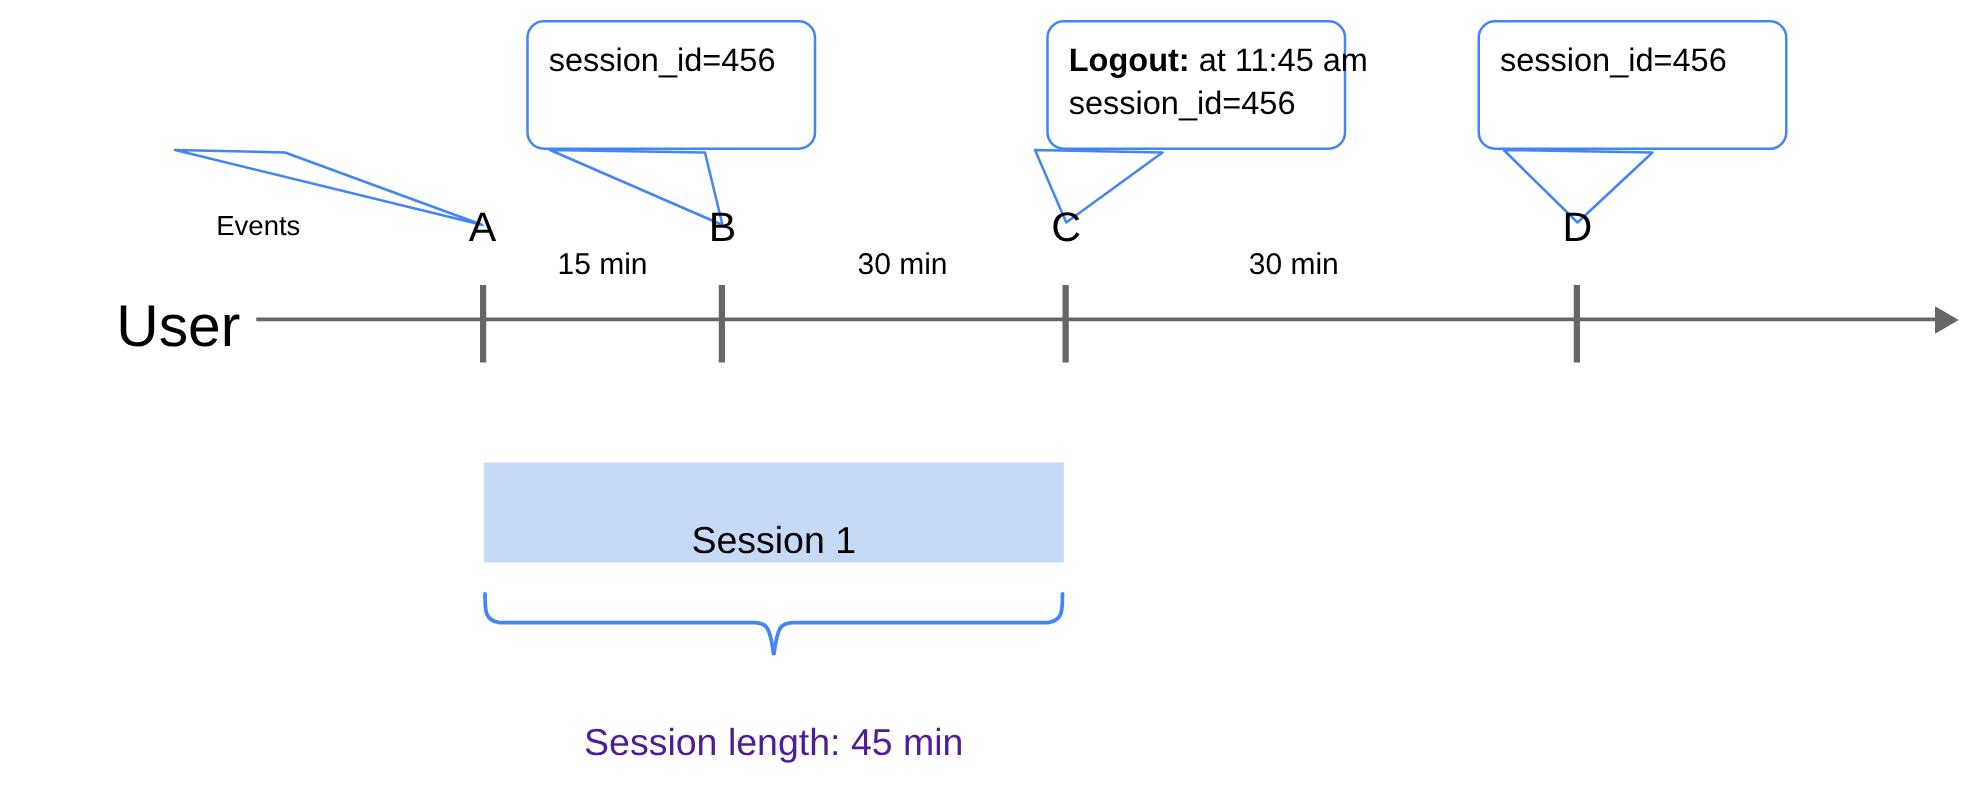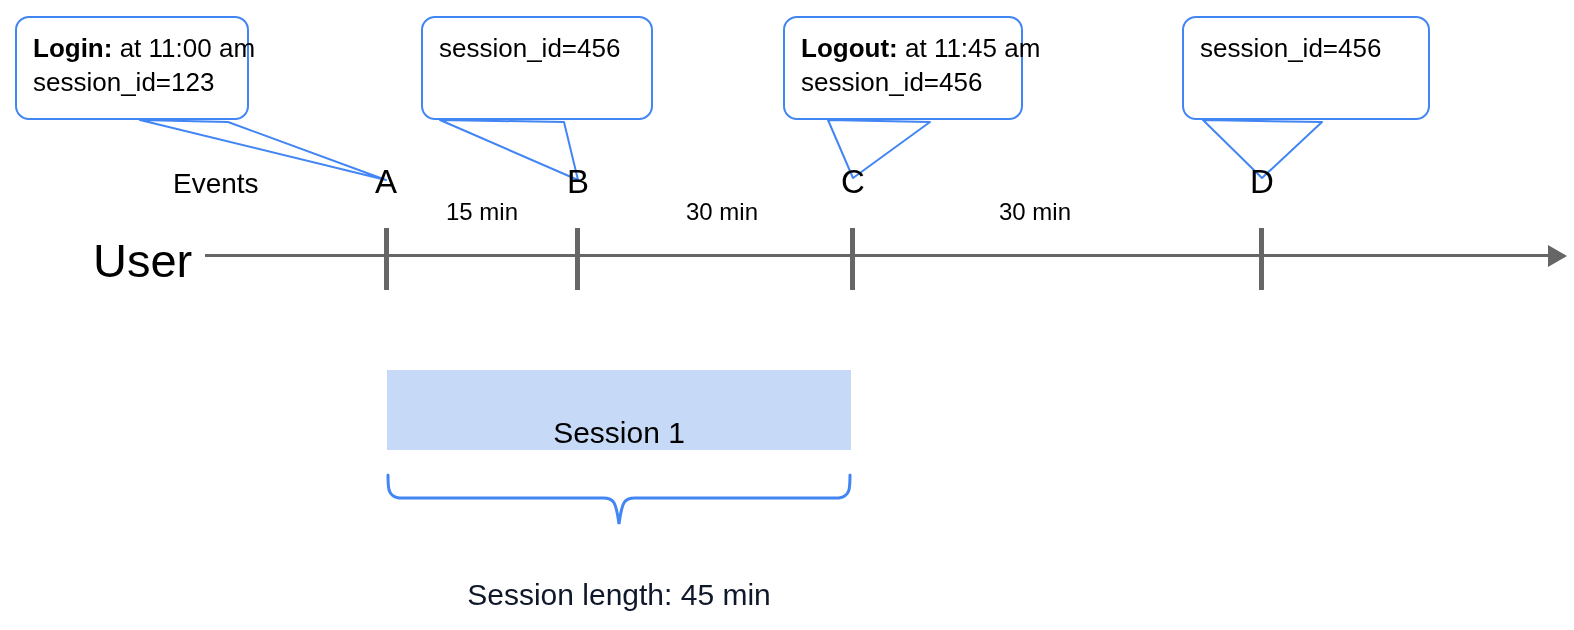--- a/index.html
+++ b/index.html
@@ -76,71 +76,67 @@
     color: #000000;
     text-align: center;
     transform: translateX(-50%);
     white-space: nowrap;
   }
   .row-label {
     position: absolute;
     color: #000000;
     white-space: nowrap;
   }
-  #events-label { font-size: 28px; }
+  #events-label { font-size: 22px; }
   #user-label   { font-size: 47px; }
 
   
   .session-bar {
     position: absolute;
     box-sizing: border-box;
     display: flex;
     align-items: flex-end;
     justify-content: center;
     font-size: 30px;
     color: #000000;
   }
   
   .brace-svg {
     position: absolute;
     overflow: visible;
   }
   .caption {
     position: absolute;
     font-size: 30px;
-    color: #0f172a;
+    color: #4c1d95;
     text-align: center;
     transform: translateX(-50%);
     white-space: nowrap;
   }
 </style>
 </head>
 <body>
 
 <div id="canvas">
 
   <svg class="tail-svg" style="left:0px; top:112px; width:420px; height:80px;" viewBox="0 0 420 80">
     <polygon points="140,8 386,68 228,10" fill="#ffffff" stroke="#4285f4" stroke-width="2" stroke-linejoin="round"></polygon>
   </svg>
-  <div class="callout" style="left:15px; top:16px; width:234px; height:104px;">
-    <span class="line1"><b class="evt">Login:</b> <span>at 11:00 am</span></span>
-    <span class="line2">session_id=123</span>
-  </div>
 
   <svg class="tail-svg" style="left:420px; top:112px; width:240px; height:80px;" viewBox="0 0 240 80">
     <polygon points="20,8 158,68 144,10" fill="#ffffff" stroke="#4285f4" stroke-width="2" stroke-linejoin="round"></polygon>
   </svg>
   <div class="callout" style="left:421px; top:16px; width:232px; height:104px;">
     <span class="line2">session_id=456</span>
   </div>
 
   <svg class="tail-svg" style="left:800px; top:112px; width:250px; height:80px;" viewBox="0 0 250 80">
     <polygon points="28,8 53,66 130,10" fill="#ffffff" stroke="#4285f4" stroke-width="2" stroke-linejoin="round"></polygon>
   </svg>
-  <div class="callout" style="left:783px; top:16px; width:240px; height:104px;">
+  <div class="callout" style="left:837px; top:16px; width:240px; height:104px;">
     <span class="line1"><b class="evt">Logout:</b> <span>at 11:45 am</span></span>
     <span class="line2">session_id=456</span>
   </div>
 
   <svg class="tail-svg" style="left:1170px; top:112px; width:250px; height:80px;" viewBox="0 0 250 80">
     <polygon points="33,8 92,66 152,10" fill="#ffffff" stroke="#4285f4" stroke-width="2" stroke-linejoin="round"></polygon>
   </svg>
   <div class="callout" style="left:1182px; top:16px; width:248px; height:104px;">
     <span class="line2">session_id=456</span>
   </div>

